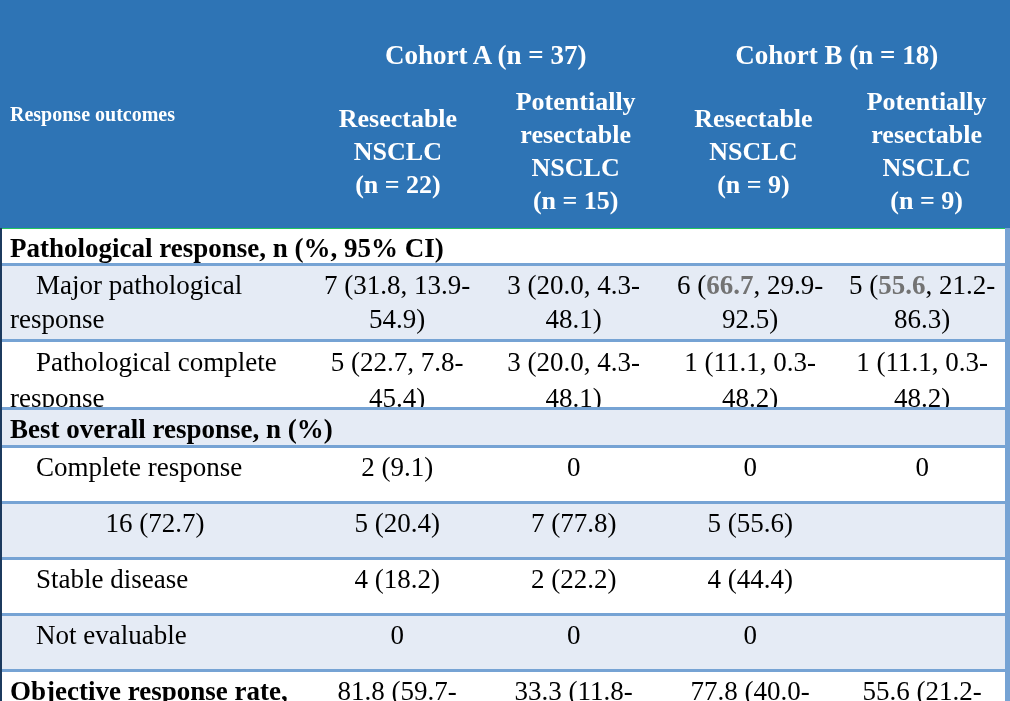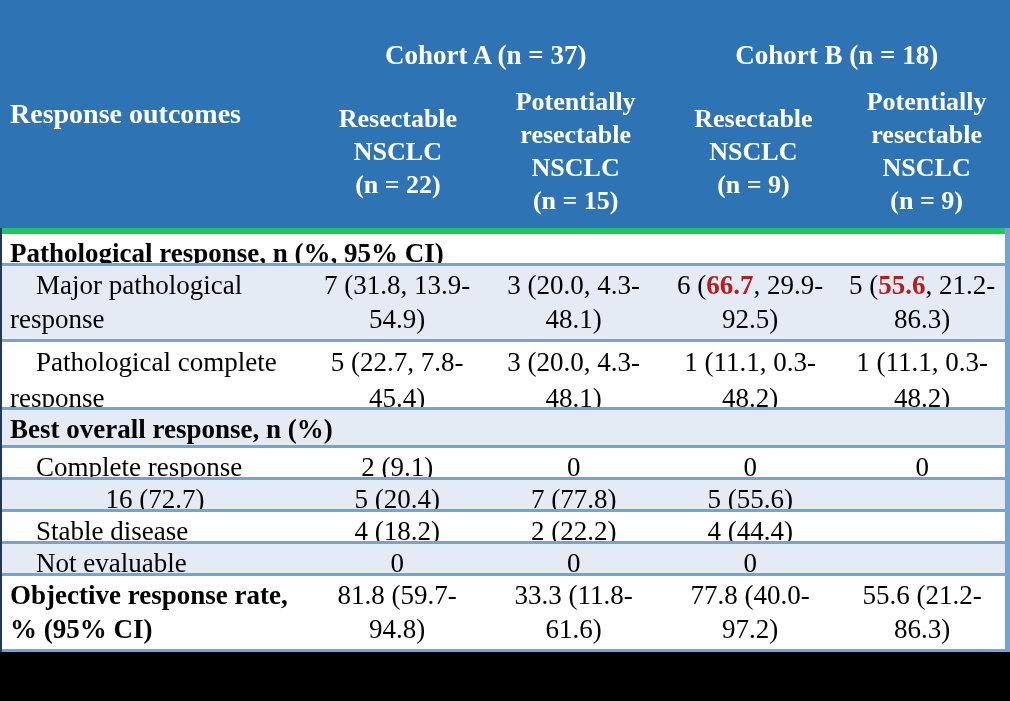--- a/index.html
+++ b/index.html
@@ -16,21 +16,21 @@
     grid-template-rows:80px 148px;
     background:#2E74B5;
     color:#fff;
     height:228px;
     box-sizing:border-box;
   }
   .corner{
     grid-column:1;grid-row:1/3;
     display:flex;align-items:center;
     padding-left:10px;
-    font-size:28px;font-weight:bold;
+    font-size:20px;font-weight:bold;
   }
   .cohort{
     display:flex;align-items:center;justify-content:center;
     font-size:27px;font-weight:bold;
     padding-top:31px;
   }
   .cohort-a{grid-column:2/4;grid-row:1;}
   .cohort-b{grid-column:4/6;grid-row:1;}
   .colhead{
     display:flex;align-items:center;justify-content:center;
@@ -46,46 +46,46 @@
     border-right:5px solid #76A3D4;
     box-sizing:border-box;
   }
   .trow{
     display:grid;
     grid-template-columns:30.5% 17.8% 17.4% 17.8% 16.5%;
     border-bottom:3px solid #76A3D4;
     box-sizing:border-box;
     color:#000;
   }
-  .trow.first{border-top:6px solid #22c55e;}
+  .trow.first{border-top:1px solid #22c55e;}
   .shaded{background:#E5EBF5;}
   .white{background:#FFFFFF;}
   .trow.section{grid-template-columns:100%;}
   .cell{
     font-size:27px;
     box-sizing:border-box;
     overflow:hidden;
   }
   .label{
     text-align:left;
     padding-left:8px;
     padding-right:18px;
   }
   .indent{text-indent:26px;}
   .bold{font-weight:bold;}
   .val{text-align:center;padding:0 4px;}
-  .r-one{height:32px;}
+  .r-one{height:56px;}
   .r-one .cell{line-height:36px;padding-top:1px;}
   .r-sec{height:38px;}
   .r-sec .cell{line-height:33px;padding-top:3px;}
   .r-two{height:76px;}
   .r-two .cell{line-height:34px;padding-top:2px;}
   .r-two2{height:68px;}
   .r-two2 .cell{line-height:36px;padding-top:2px;}
-  .hl{color:#b91c1c;font-weight:bold;}
+  .hl{color:#737373;font-weight:bold;}
   .footer-bar{
     height:17px;background:#000;width:100%;
   }
 </style>
 </head>
 <body>
 
 <div class="page">
 
   <div class="thead">

